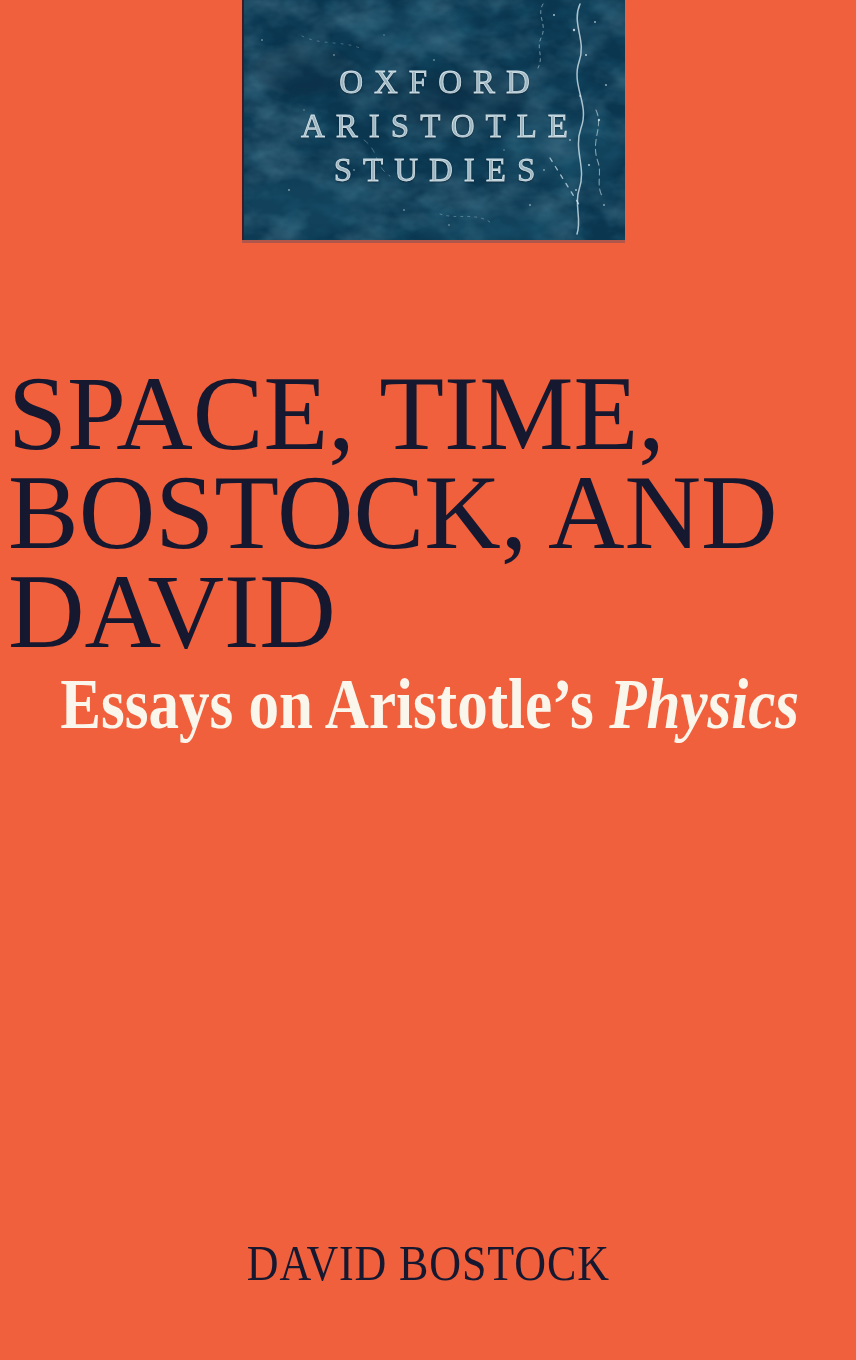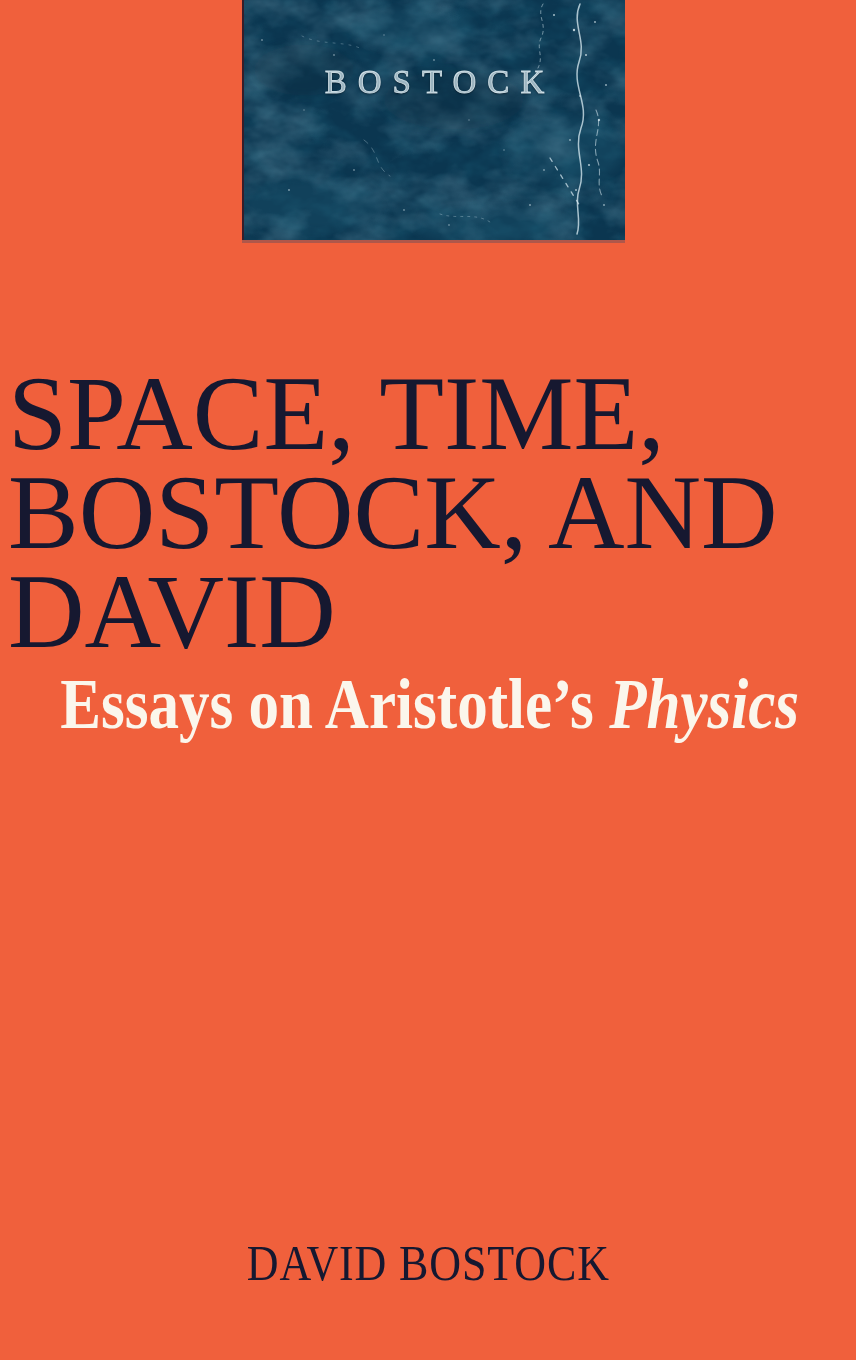--- a/index.html
+++ b/index.html
@@ -163,21 +163,23 @@
         <circle cx="60" cy="110" r="0.8" fill-opacity="0.4"></circle>
         <circle cx="110" cy="170" r="0.9" fill-opacity="0.45"></circle>
         <circle cx="45" cy="190" r="1" fill-opacity="0.5"></circle>
         <circle cx="160" cy="210" r="0.9" fill-opacity="0.45"></circle>
         <circle cx="205" cy="225" r="0.9" fill-opacity="0.4"></circle>
         <circle cx="18" cy="40" r="0.9" fill-opacity="0.45"></circle>
       </g>
     </svg>
 
     <div class="panel-text">
-      <span class="panel-line">BOSTOCK</span>
+      <span class="panel-line">OXFORD</span>
+      <span class="panel-line">ARISTOTLE</span>
+      <span class="panel-line">STUDIES</span>
     </div>
   </div>
 
   <h1 class="title">
     <span class="title-line">SPACE, TIME,</span>
     <span class="title-line">BOSTOCK, AND</span>
     <span class="title-line">DAVID</span>
   </h1>
 
   <div class="subtitle">

